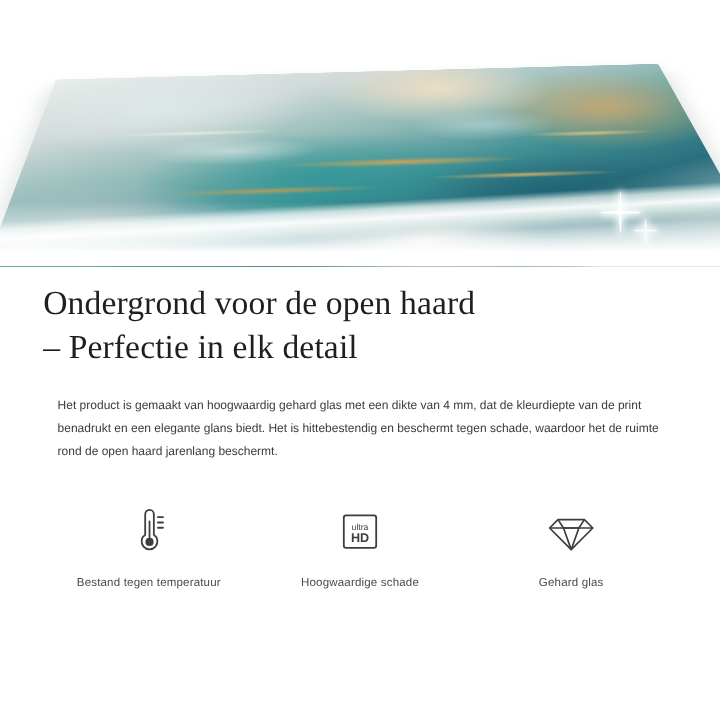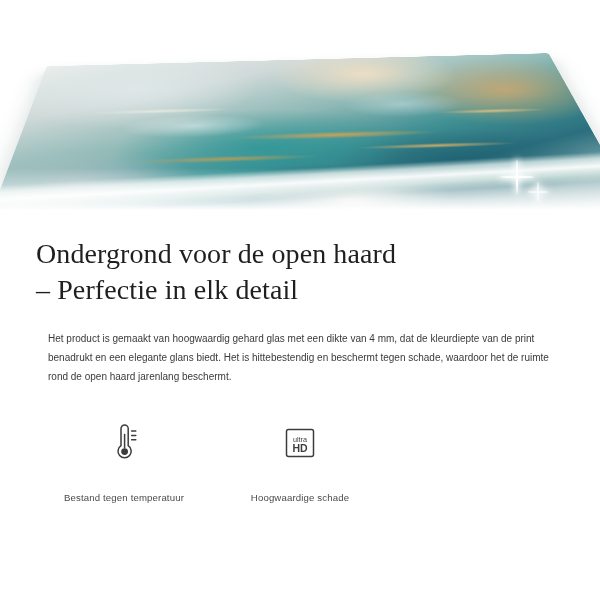--- a/index.html
+++ b/index.html
@@ -159,21 +159,21 @@
     align-items: center;
     padding: 6px 4px 10px 4px;
   }
   .feature-icon {
     height: 46px;
     display: flex;
     align-items: flex-end;
     justify-content: center;
   }
   .feature-label {
-    margin-top: 28px;
+    margin-top: 16px;
     font-size: 9.6px;
     color: #4a4a4a;
     text-align: center;
     letter-spacing: 0.15px;
   }
   svg { display: block; }
 </style>
 </head>
 <body>
 
@@ -220,18 +220,30 @@
           <svg width="42" height="42" viewBox="0 0 42 42" fill="none">
             <rect x="7.5" y="7.5" width="27" height="27" rx="2" stroke="#3d3d3d" stroke-width="1.5"></rect>
             <text x="21" y="19.5" text-anchor="middle" font-family="Liberation Sans, sans-serif" font-size="7.2" fill="#3d3d3d">ultra</text>
             <text x="21" y="30" text-anchor="middle" font-family="Liberation Sans, sans-serif" font-size="10.5" font-weight="bold" fill="#3d3d3d">HD</text>
           </svg>
         </div>
         <div class="feature-label">Hoogwaardige schade</div>
       </div>
 
 
+      <div class="feature">
+        <div class="feature-icon">
+          <svg width="44" height="40" viewBox="0 0 44 40" fill="none" stroke="#3d3d3d" stroke-width="1.4" stroke-linejoin="round">
+            <path d="M11 9h22l7 7-18 18L4 16z"></path>
+            <path d="M4 16h36"></path>
+            <path d="M11 9l4.6 7L22 34"></path>
+            <path d="M33 9l-4.6 7L22 34"></path>
+            <path d="M15.6 16h12.8"></path>
+          </svg>
+        </div>
+        <div class="feature-label">Gehard glas</div>
+      </div>
 
 
 
     </div>
   </div>
 </div>
 
 </body></html>

